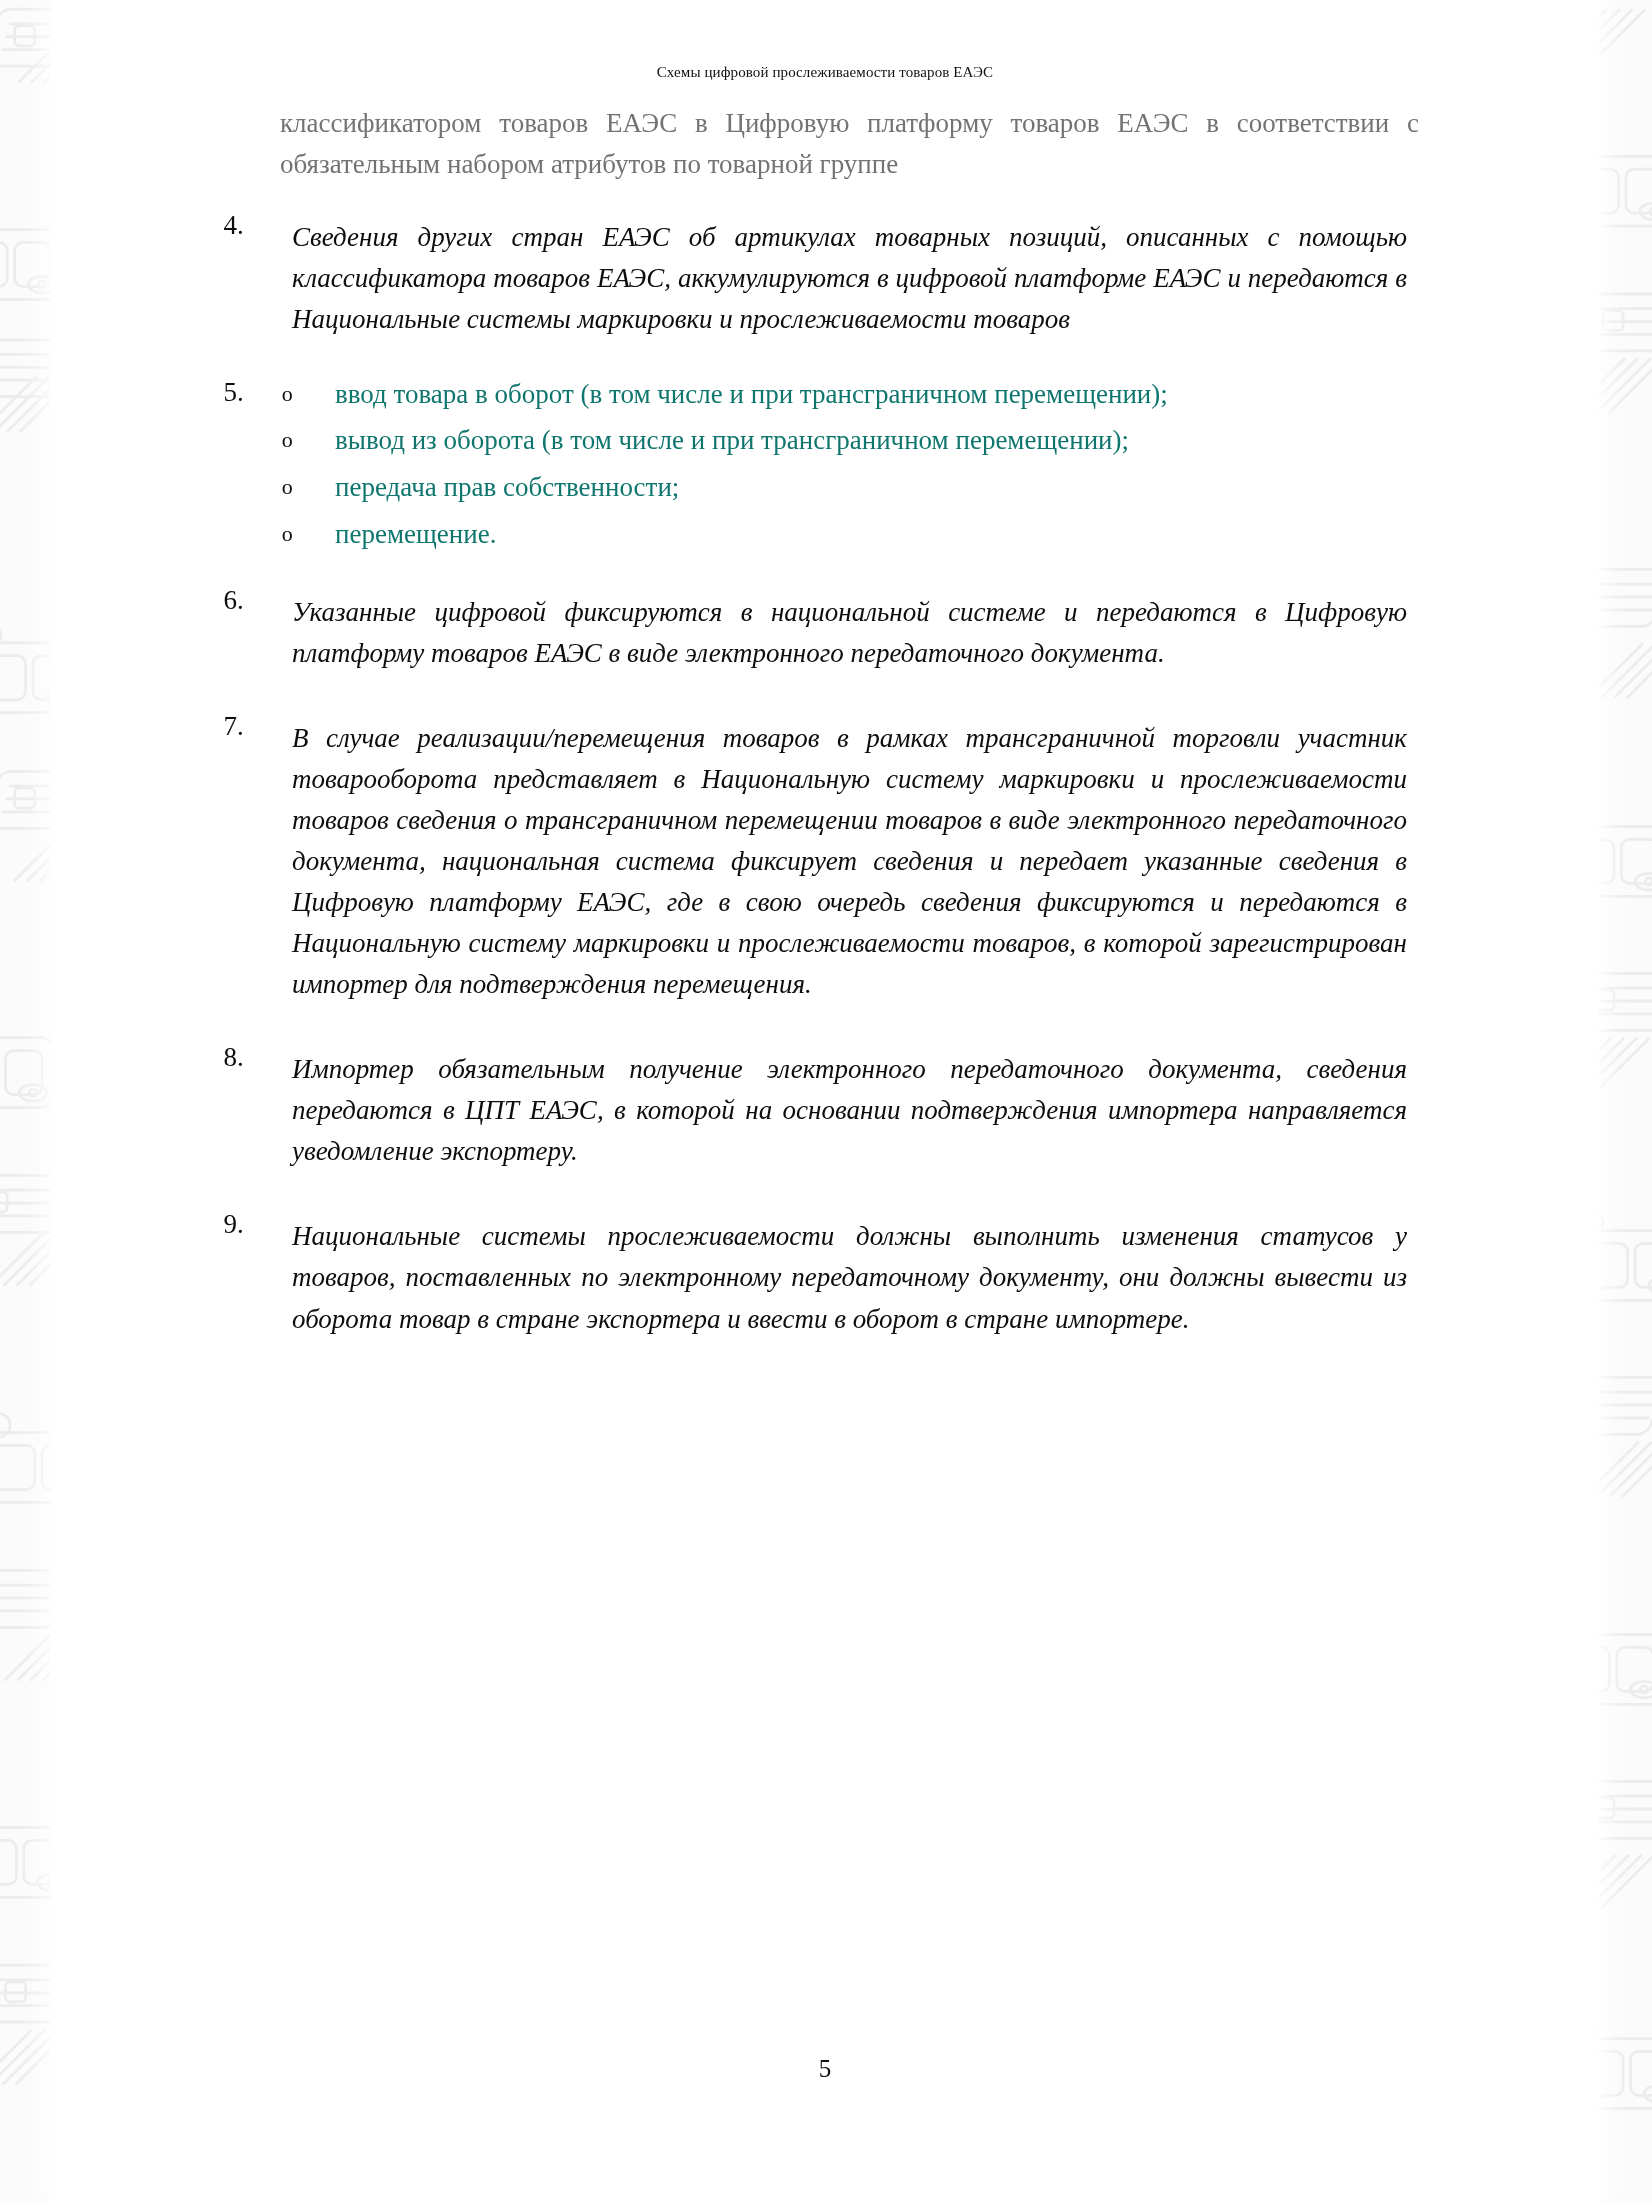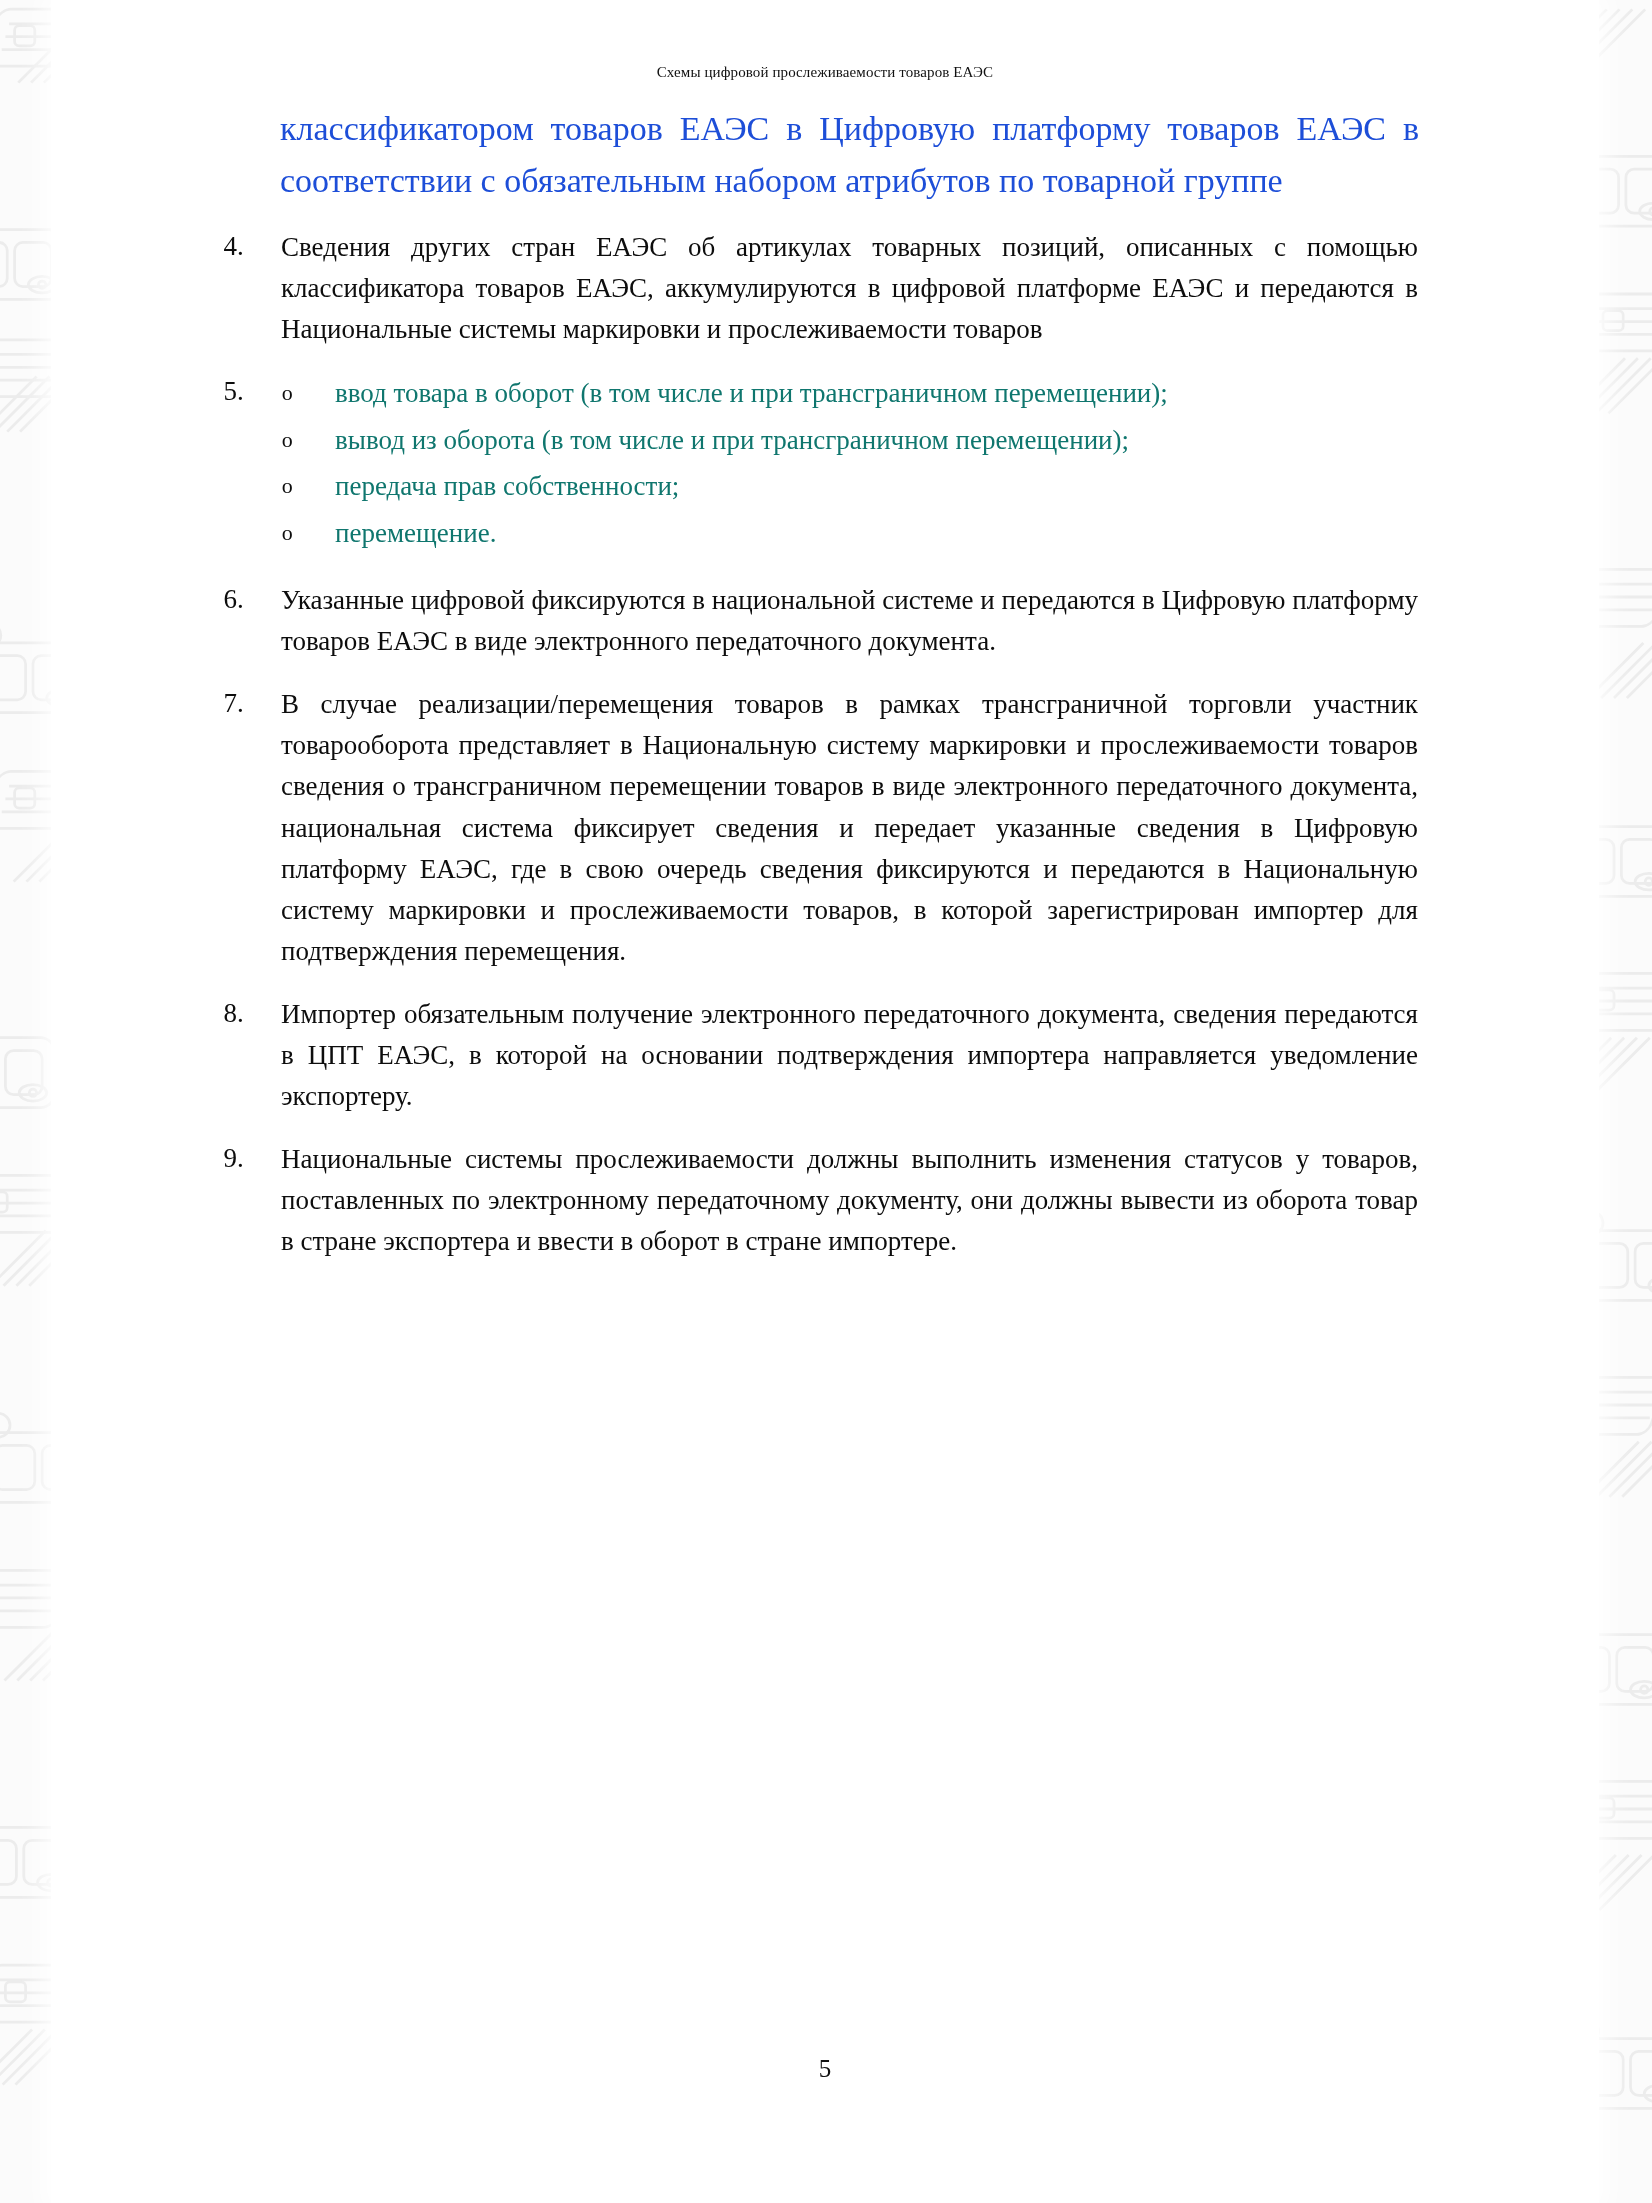--- a/index.html
+++ b/index.html
@@ -54,23 +54,23 @@
   }
 
   #content {
     position: absolute;
     left: 167px;
     top: 103px;
     width: 1201px;
   }
 
   .para {
-    font-size: 34px;
+    font-size: 27px;
     line-height: 1.52;
-    color: #1d4ed8;
+    color: #737373;
     text-align: justify;
     text-justify: inter-word;
     margin: 0 0 16.5px 0;
   }
   .para.lead {
     margin-left: 62px;
     width: calc(100% - 62px);
     margin-bottom: 20px;
   }
 
@@ -91,22 +91,23 @@
   }
   .item-body {
     flex: 1 1 auto;
     font-size: 27px;
     line-height: 1.52;
     color: #0d0d0d;
     text-align: justify;
     text-justify: inter-word;
   }
   .item-body > p {
-    margin: 1px;
+    margin: 12px;
     text-align: justify;
+    font-style: italic;
   }
 
   
   .sublist {
     margin: 1.8px 0 0 0;
     padding: 0;
     list-style: none;
   }
   .subitem {
     display: flex;

